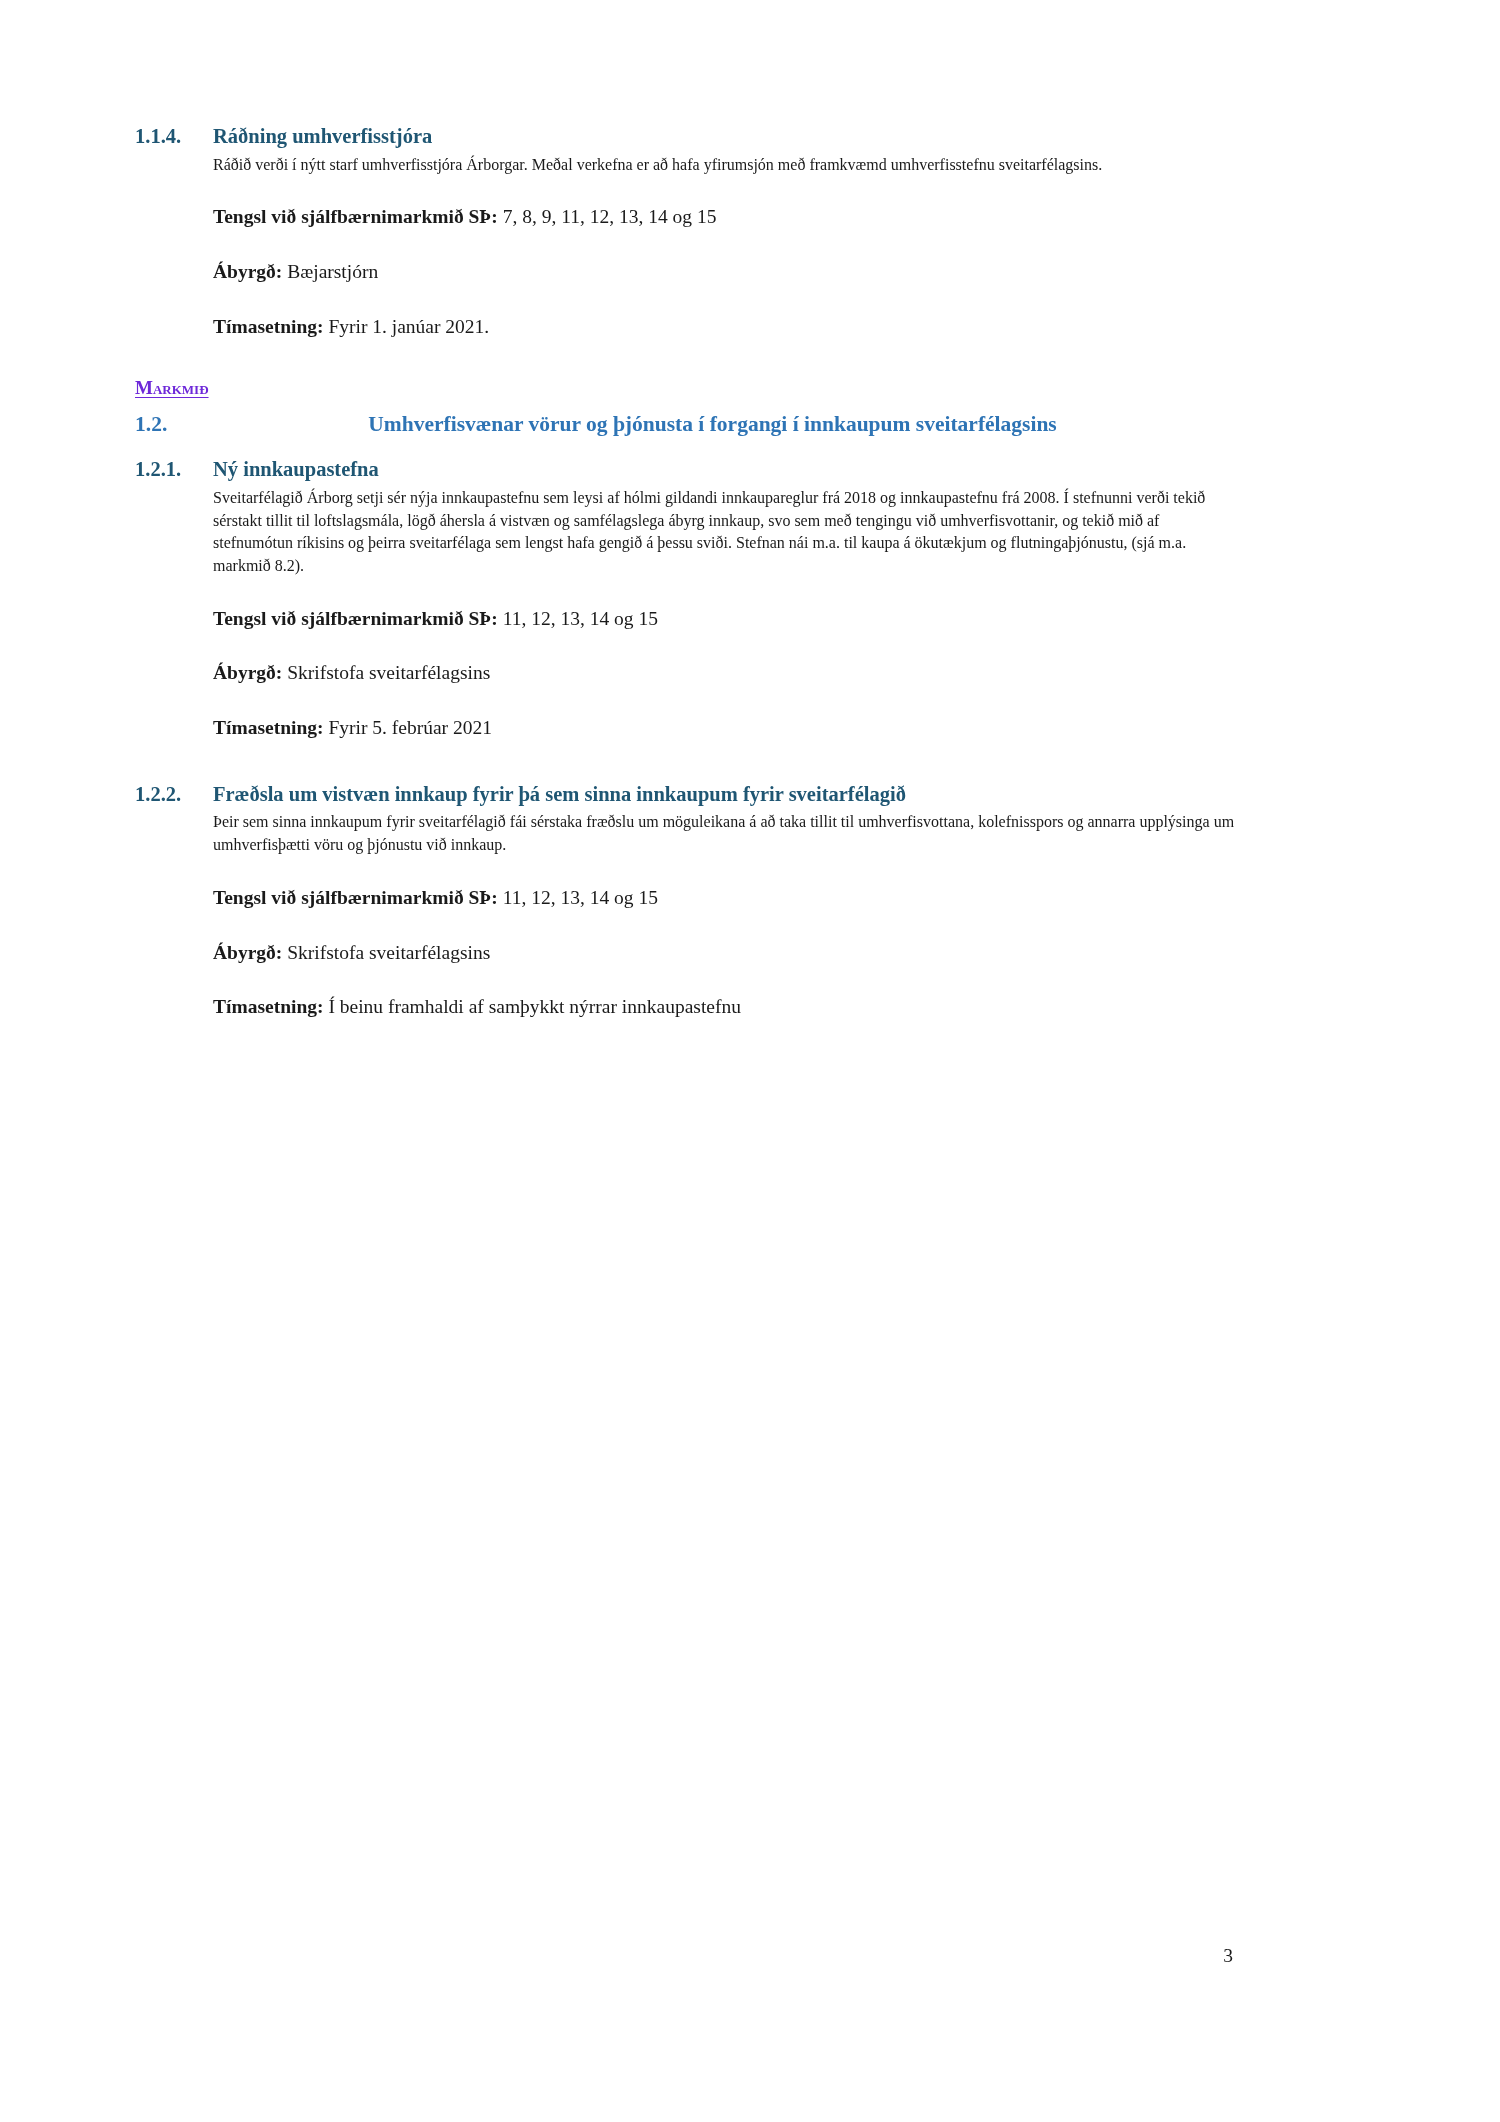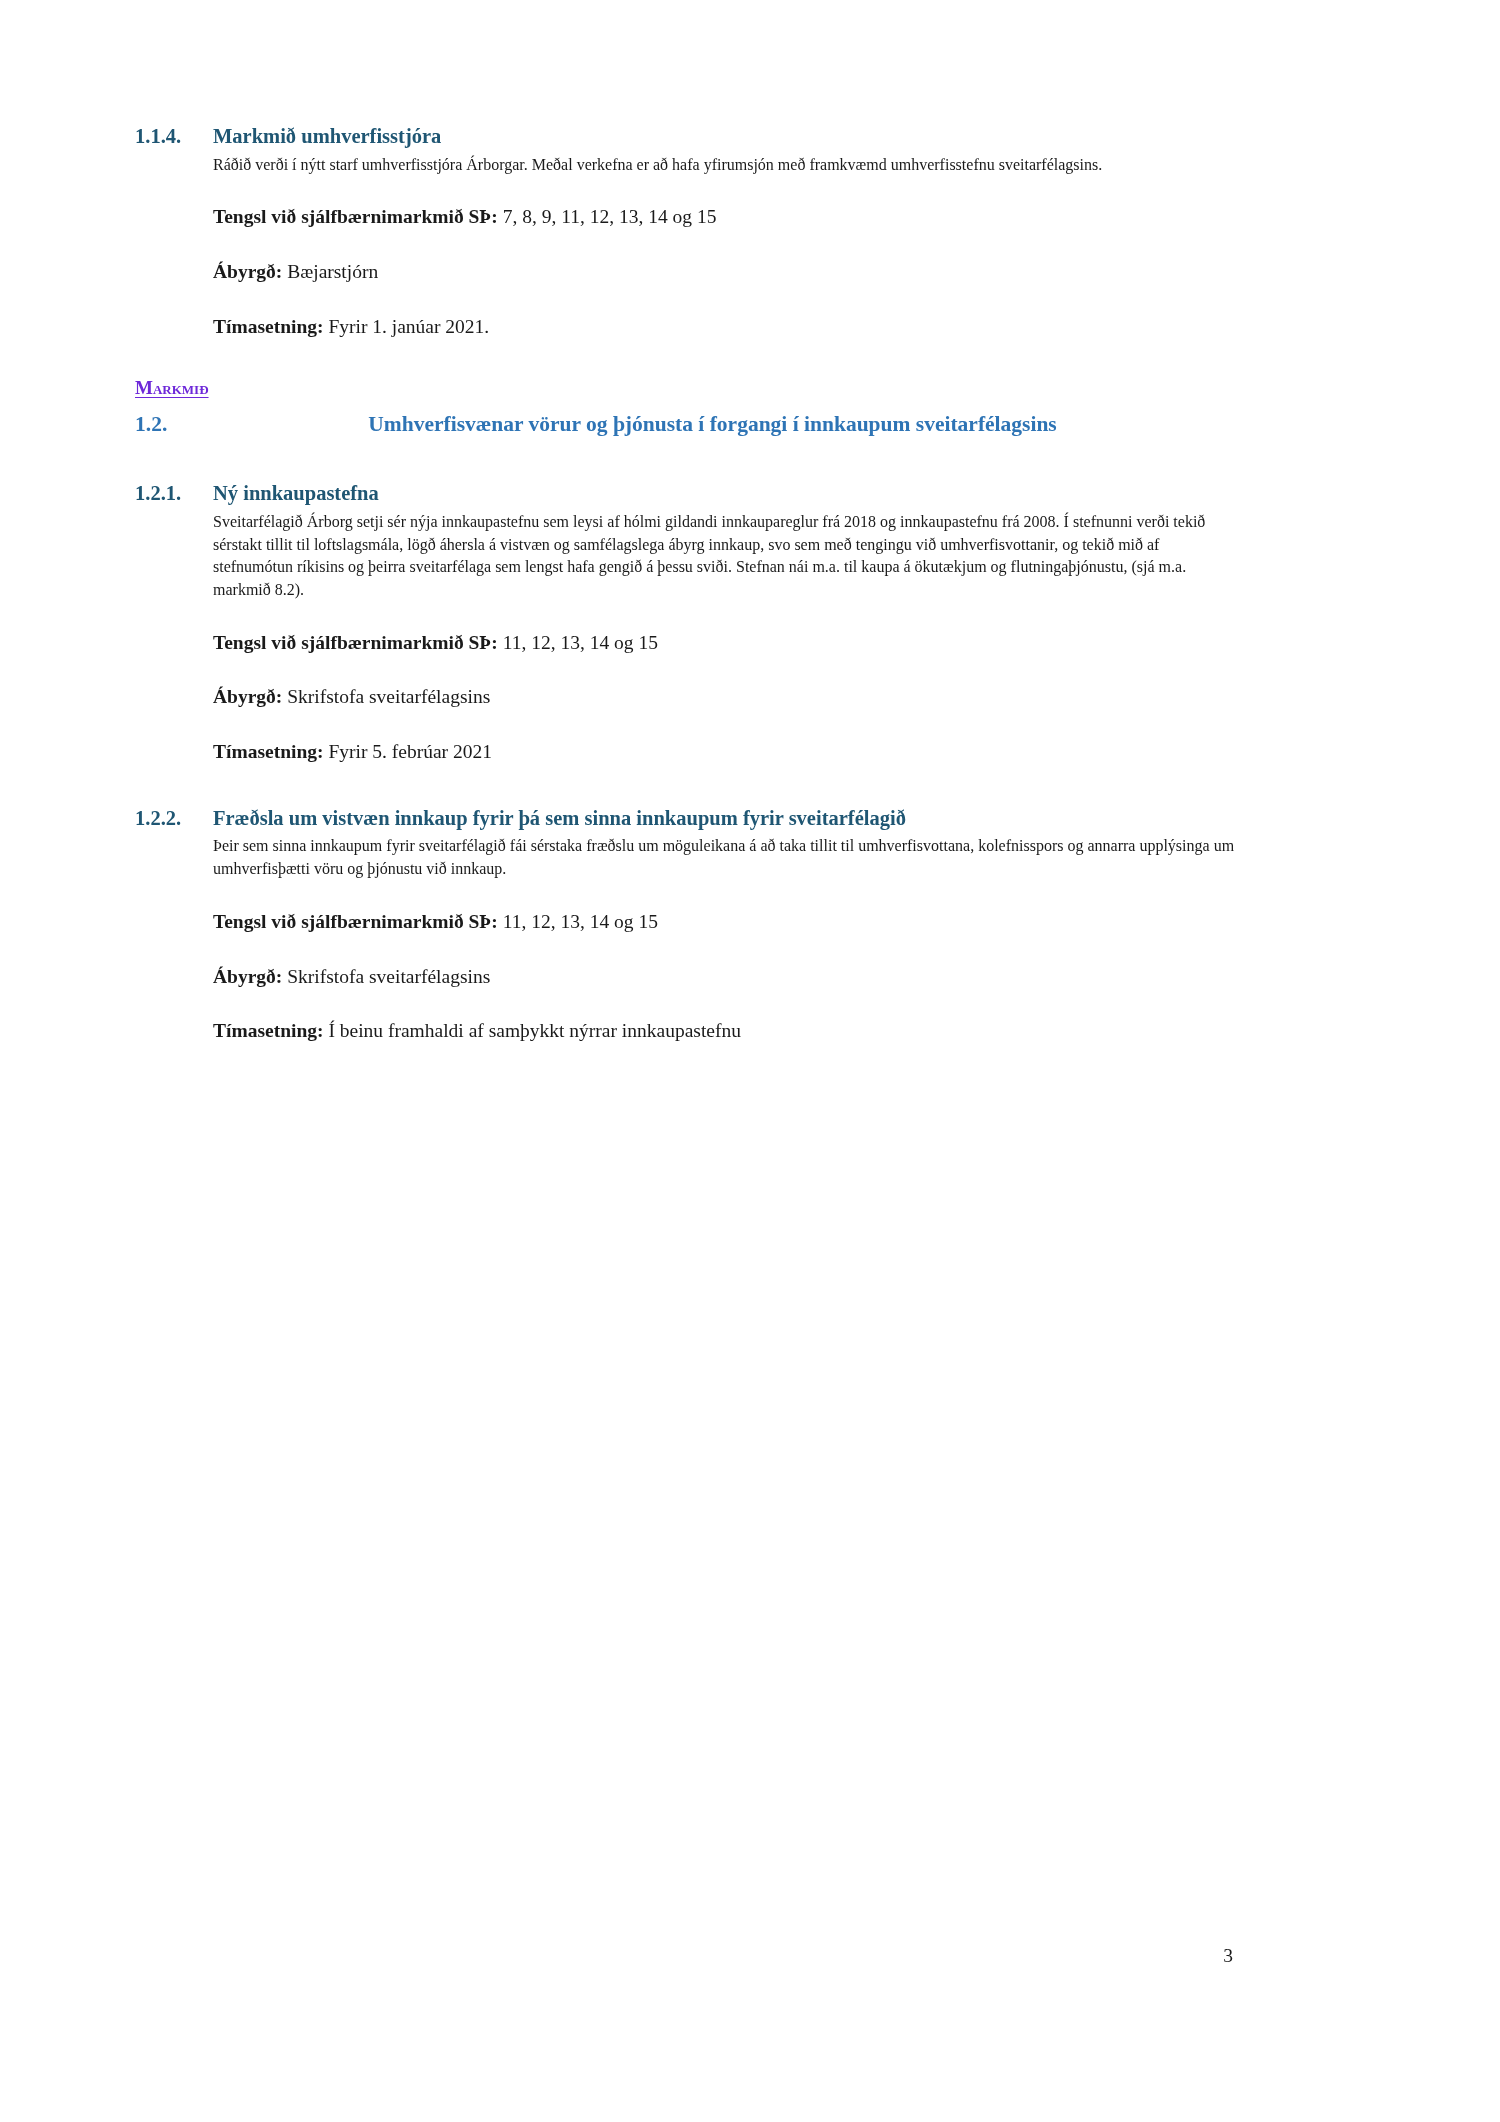--- a/index.html
+++ b/index.html
@@ -34,21 +34,21 @@
     flex: 1 1 auto;
     max-width: 1060px;
   }
   
   .goal-heading {
     display: flex;
     font-weight: bold;
     font-size: 21.5px;
     line-height: 1.35;
     color: #2e74b5;
-    margin-bottom: 40px;
+    margin-bottom: 16px;
   }
   .goal-heading .g-num {
     flex: 0 0 54px;
   }
   .goal-heading .g-title {
     flex: 1 1 auto;
     text-align: center;
   }
   
   .caps-heading {
@@ -94,21 +94,21 @@
 </style>
 </head>
 <body>
 
 <div class="page">
   <div class="content">
 
     <section class="section-1-1-4">
       <div class="sec-heading">
         <span class="h-num">1.1.4.</span>
-        <span class="h-title">Markmið umhverfisstjóra</span>
+        <span class="h-title">Ráðning umhverfisstjóra</span>
       </div>
       <div class="indent">
         <p class="body-text">Ráðið verði í nýtt starf umhverfisstjóra Árborgar.  Meðal verkefna er  að hafa yfirumsjón með framkvæmd umhverfisstefnu sveitarfélagsins.</p>
         <p class="meta"><span class="meta-label">Tengsl við sjálfbærnimarkmið SÞ:</span> <span>7, 8, 9, 11, 12, 13, 14 og 15</span></p>
         <p class="meta"><span class="meta-label">Ábyrgð:</span> <span>Bæjarstjórn</span></p>
         <p class="meta"><span class="meta-label">Tímasetning:</span> <span>Fyrir 1. janúar 2021.</span></p>
       </div>
     </section>
 
     <h1 class="caps-heading markmid-gap">Markmið</h1>

